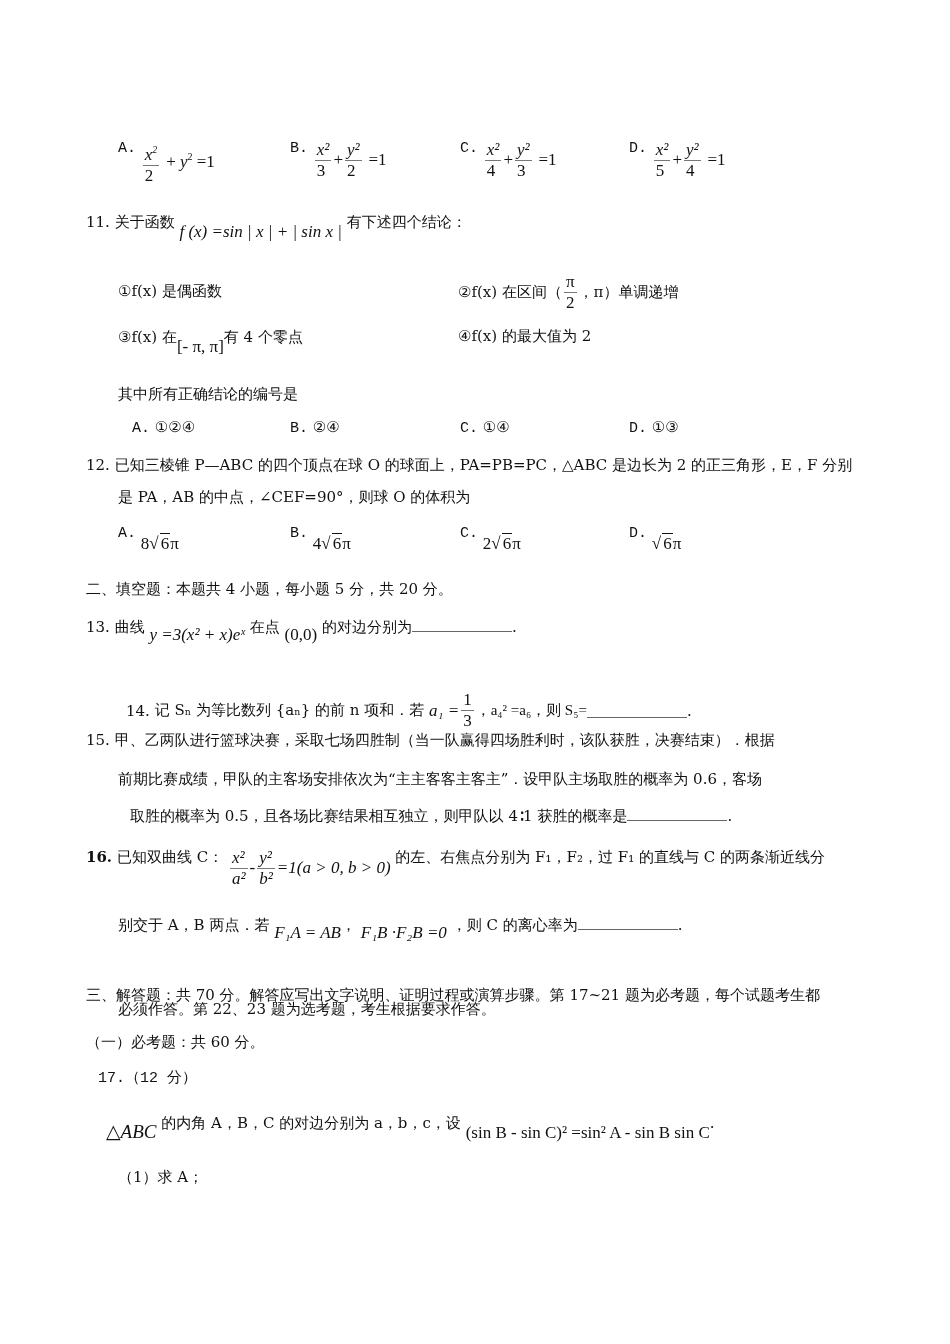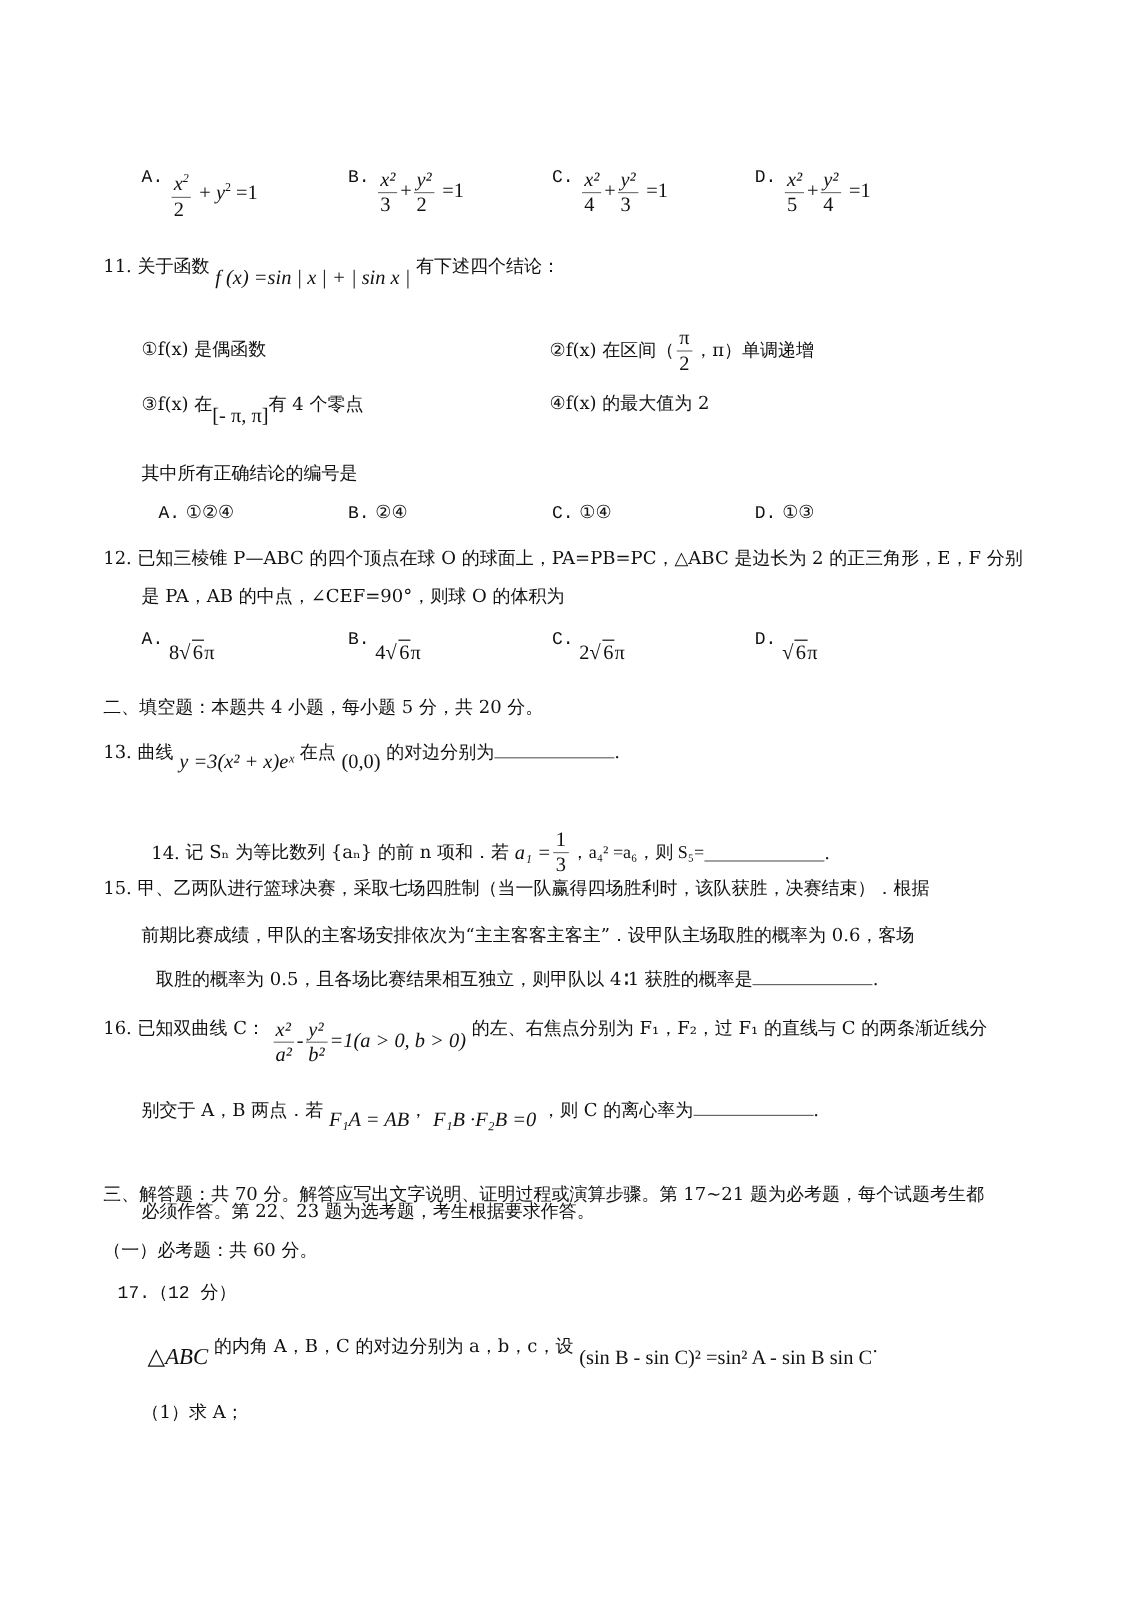--- a/index.html
+++ b/index.html
@@ -113,21 +113,21 @@
     <span>15.</span> <span>甲、乙两队进行篮球决赛，采取七场四胜制（当一队赢得四场胜利时，该队获胜，决赛结束）．根据</span>
   </div>
   <div class="abs" style="left:118px;top:770px;">前期比赛成绩，甲队的主客场安排依次为“主主客客主客主”．设甲队主场取胜的概率为 0.6，客场</div>
   <div class="abs" style="left:118px;top:806px;margin-left:12px;">
     <span>取胜的概率为 0.5，且各场比赛结果相互独立，则甲队以 4∶1 获胜的概率是</span><span class="blank"></span><span>.</span>
   </div>
 </div>
 
 <div>
   <div class="abs" style="left:86px;top:848px;">
-    <span style="vertical-align:top;">16.</span>
+    <span style="vertical-align:top;font-weight:bold;">16.</span>
     <span style="vertical-align:top;">已知双曲线 C：</span>
     <span class="frac i"><span class="num">x²</span><span class="den">a²</span></span><span class="m">-</span><span class="frac i"><span class="num">y²</span><span class="den">b²</span></span><span class="m i">=1(a &gt; 0, b &gt; 0)</span>
     <span style="vertical-align:top;">的左、右焦点分别为 F₁，F₂，过 F₁ 的直线与 C 的两条渐近线分</span>
   </div>
   <div class="abs" style="left:118px;top:915px;">
     <span>别交于 A，B 两点．若</span>
     <span class="m i" style="position:relative;top:8px;">F₁A = AB</span>，
     <span class="m i" style="position:relative;top:8px;">F₁B ·F₂B =0</span>
     <span>，则 C 的离心率为</span><span class="blank"></span><span>.</span>
   </div>
@@ -136,19 +136,19 @@
 <div>
   <div class="abs" style="left:86px;top:962px;margin-top:24px;">三、解答题：共 70 分。解答应写出文字说明、证明过程或演算步骤。第 17~21 题为必考题，每个试题考生都</div>
   <div class="abs" style="left:118px;top:1000px;">必须作答。第 22、23 题为选考题，考生根据要求作答。</div>
   <div class="abs" style="left:86px;top:1033px;">（一）必考题：共 60 分。</div>
 </div>
 
 <div>
   <div class="abs" style="left:98px;top:1068px;font-family:Liberation Mono, monospace;">
     <span>17.</span><span>（12 分）</span>
   </div>
-  <div class="abs" style="left:123px;top:1110px;">
+  <div class="abs" style="left:106px;top:1110px;">
     <span class="m i" style="position:relative;top:10px;font-size:19px;">△ABC</span>
     <span>的内角 A，B，C 的对边分别为 a，b，c，设</span>
     <span class="m" style="position:relative;top:10px;">(sin B - sin C)² =sin² A - sin B sin C</span><span>.</span>
   </div>
   <div class="abs" style="left:118px;top:1168px;">（1）求 A；</div>
 </div>
 
 </body></html>

